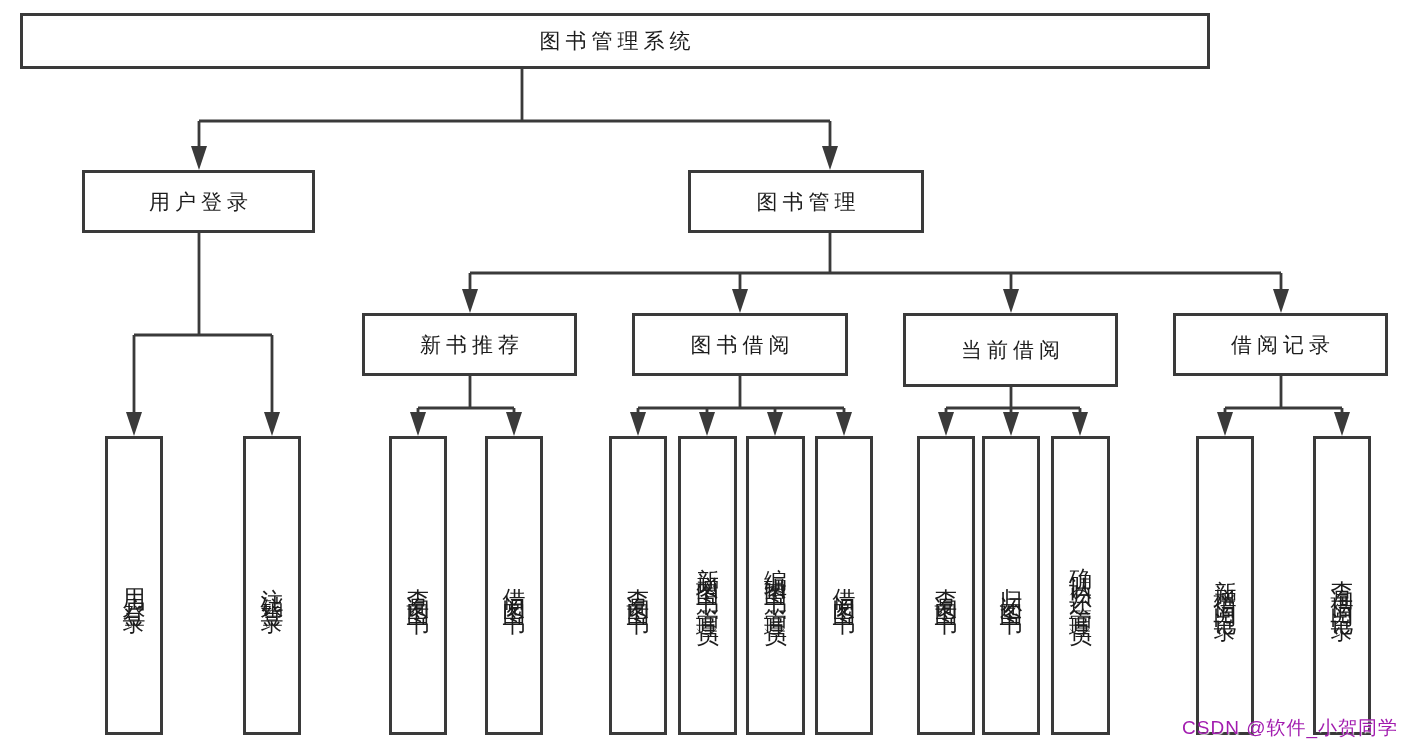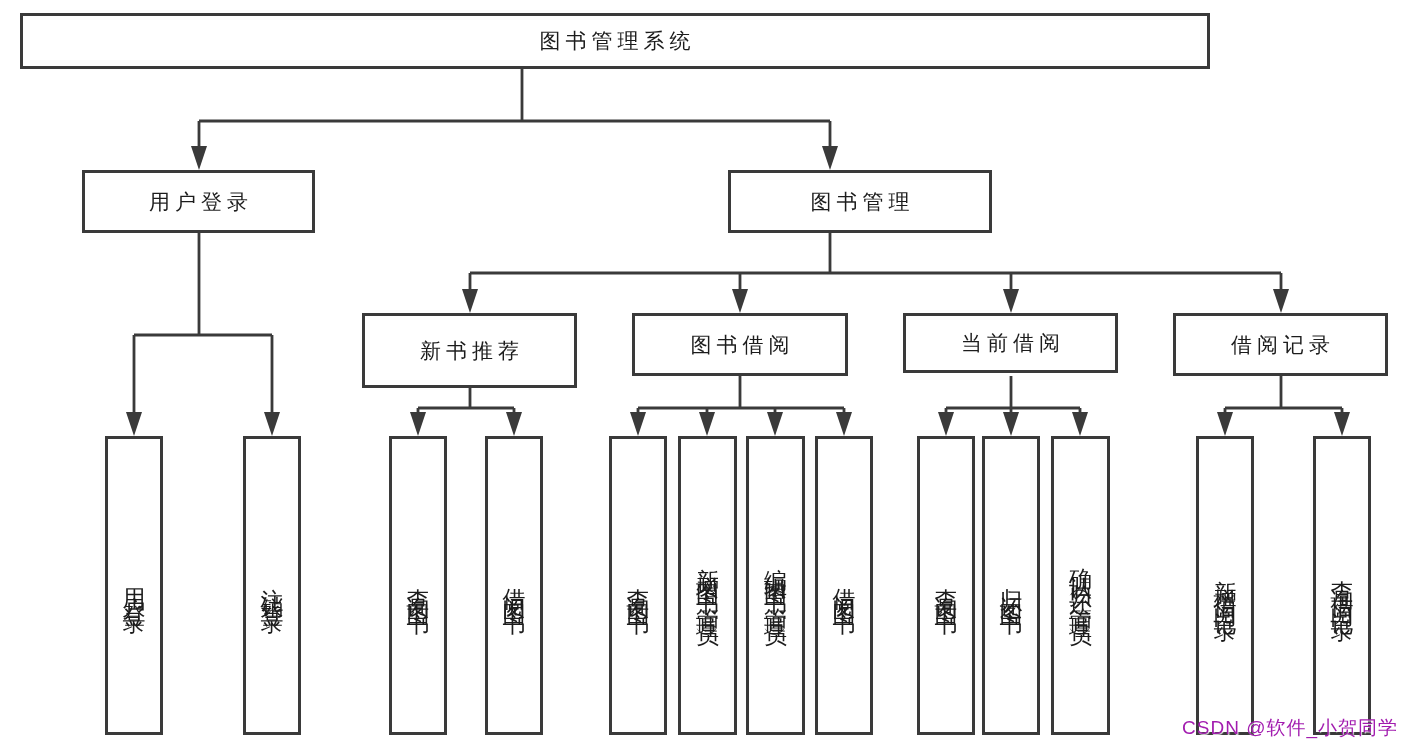--- a/index.html
+++ b/index.html
@@ -88,25 +88,25 @@
       <polygon points="1003,412 1019,412 1011,436"></polygon>
       <polygon points="1072,412 1088,412 1080,436"></polygon>
       <polygon points="1217,412 1233,412 1225,436"></polygon>
       <polygon points="1334,412 1350,412 1342,436"></polygon>
     </g>
   </svg>
 
   <div class="node h-label" style="left:20px;top:13px;width:1190px;height:56px;">图书管理系统</div>
 
   <div class="node h-label" style="left:82px;top:170px;width:233px;height:63px;">用户登录</div>
-  <div class="node h-label" style="left:728px;top:170px;width:264px;height:63px;">图书管理</div>
+  <div class="node h-label" style="left:688px;top:170px;width:236px;height:63px;">图书管理</div>
 
-  <div class="node h-label" style="left:362px;top:313px;width:215px;height:75px;">新书推荐</div>
+  <div class="node h-label" style="left:362px;top:313px;width:215px;height:63px;">新书推荐</div>
   <div class="node h-label" style="left:632px;top:313px;width:216px;height:63px;">图书借阅</div>
-  <div class="node h-label" style="left:903px;top:313px;width:215px;height:60px;">当前借阅</div>
+  <div class="node h-label" style="left:903px;top:313px;width:215px;height:74px;">当前借阅</div>
   <div class="node h-label" style="left:1173px;top:313px;width:215px;height:63px;">借阅记录</div>
 
   <div class="node leaf" style="left:105px;top:436px;width:58px;height:299px;">用户登录</div>
   <div class="node leaf" style="left:243px;top:436px;width:58px;height:299px;">注销登录</div>
 
   <div class="node leaf" style="left:389px;top:436px;width:58px;height:299px;">查询图书</div>
   <div class="node leaf" style="left:485px;top:436px;width:58px;height:299px;">借阅图书</div>
 
   <div class="node leaf" style="left:609px;top:436px;width:58px;height:299px;">查询图书</div>
   <div class="node leaf" style="left:678px;top:436px;width:59px;height:299px;">新增图书（管理员）</div>

